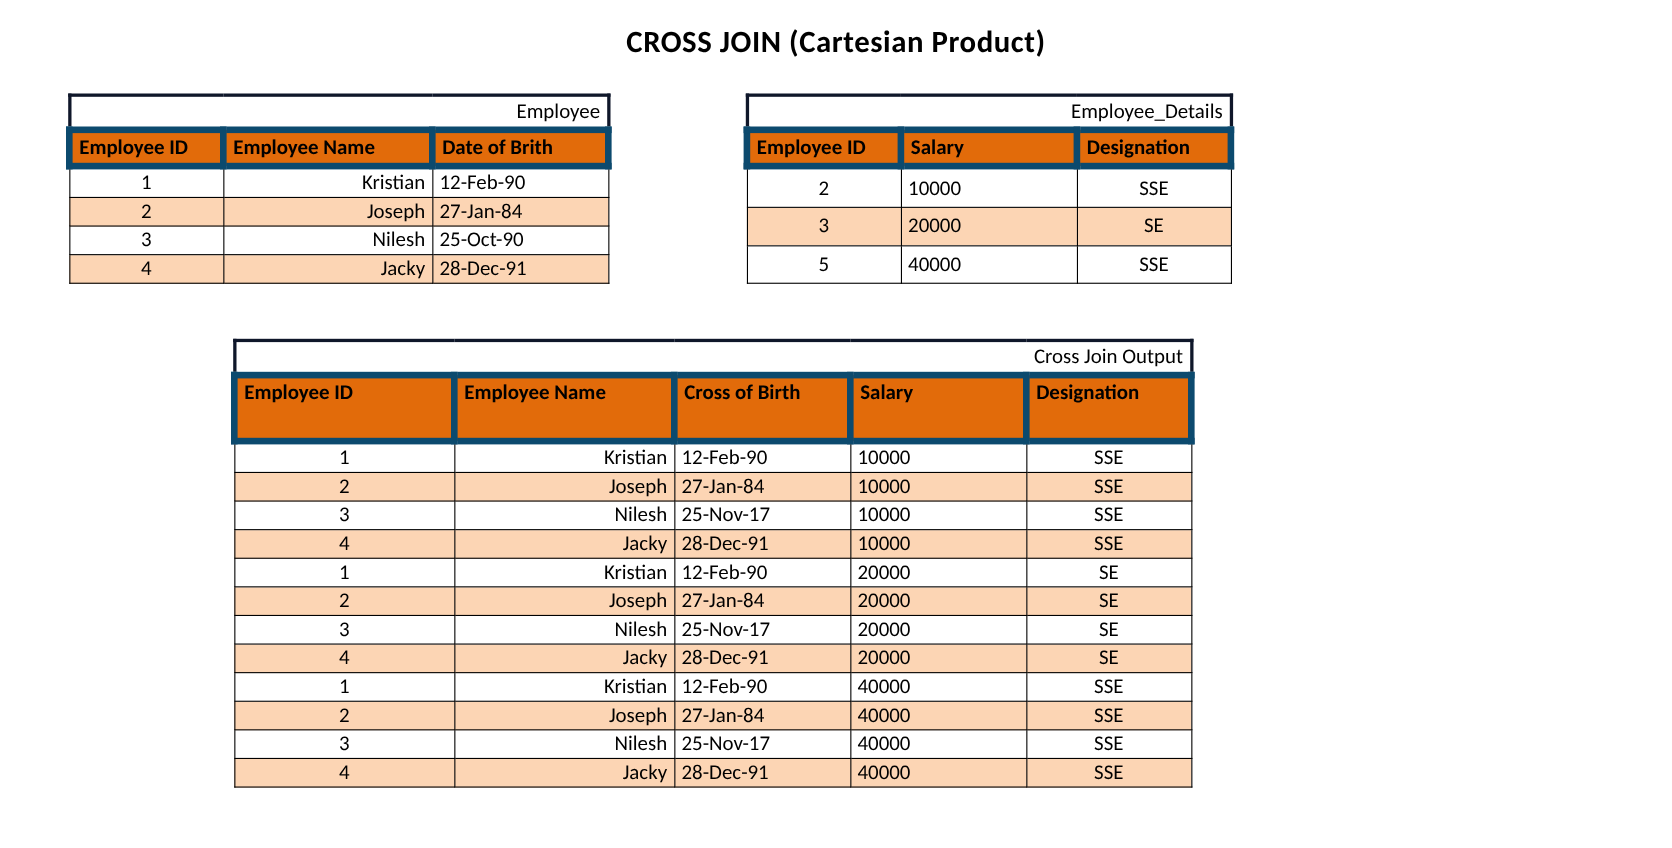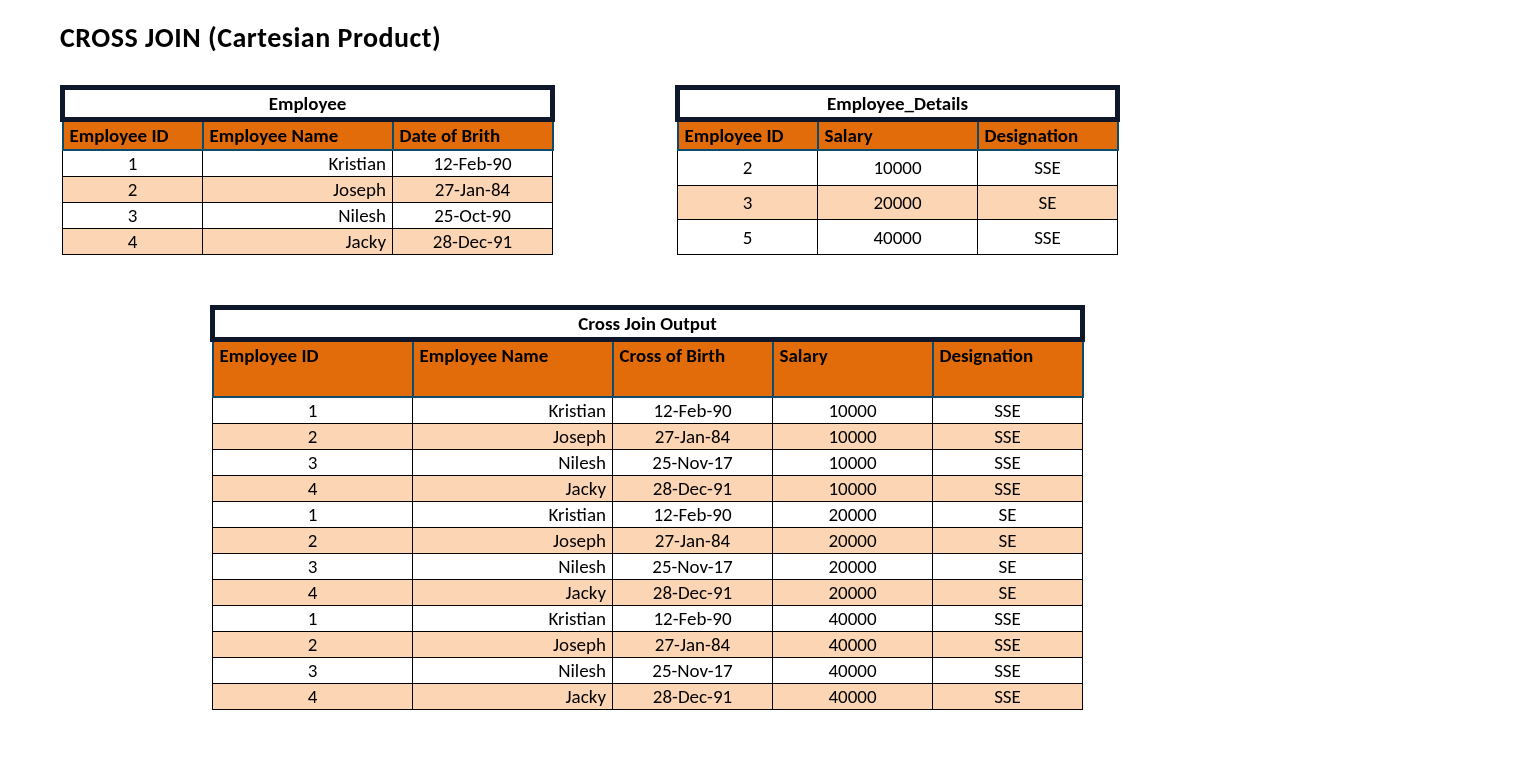--- a/index.html
+++ b/index.html
@@ -3,66 +3,66 @@
 <meta charset="utf-8">
 <style>
   body {
     font-family: Calibri, Arial, sans-serif;
     background: #ffffff;
     margin: 0;
     padding: 20px 60px;
     color: #000;
   }
   .page-title {
-    text-align: left;
+    text-align: center;
     font-size: 28px;
     font-weight: 700;
     margin: 0 0 30px 0;
     letter-spacing: 0.5px;
   }
   .top-row {
     display: flex;
     gap: 120px;
     margin-bottom: 50px;
   }
   .output-row {
     padding-left: 150px;
     margin-top: 19px;
   }
   table {
     border-collapse: collapse;
     font-size: 19px;
   }
   th.table-caption {
     background: #ffffff;
-    font-weight: 700;
-    text-align: center;
-    border: 5px solid #0f172a;
+    font-weight: 400;
+    text-align: right;
+    border: 3px solid #0f172a;
     padding: 2px 6px;
   }
   th.col-header {
     background: #e26b0a;
     color: #000;
     font-weight: 700;
     text-align: left;
-    border: 2px solid #0c4a6e;
+    border: 6px solid #0c4a6e;
     padding: 2px 6px;
     vertical-align: top;
   }
   td {
     border: 1px solid #000;
     padding: 1px 6px;
     background: #ffffff;
   }
   tr.alt td {
     background: #fcd5b4;
   }
   td.center { text-align: center; }
   td.left   { text-align: right; }
-  td.right  { text-align: center; }
+  td.right  { text-align: left; }
 
   
   .t-emp col.c1 { width: 140px; }
   .t-emp col.c2 { width: 190px; }
   .t-emp col.c3 { width: 160px; }
 
   .t-det col.c1 { width: 140px; }
   .t-det col.c2 { width: 160px; }
   .t-det col.c3 { width: 140px; }
 

